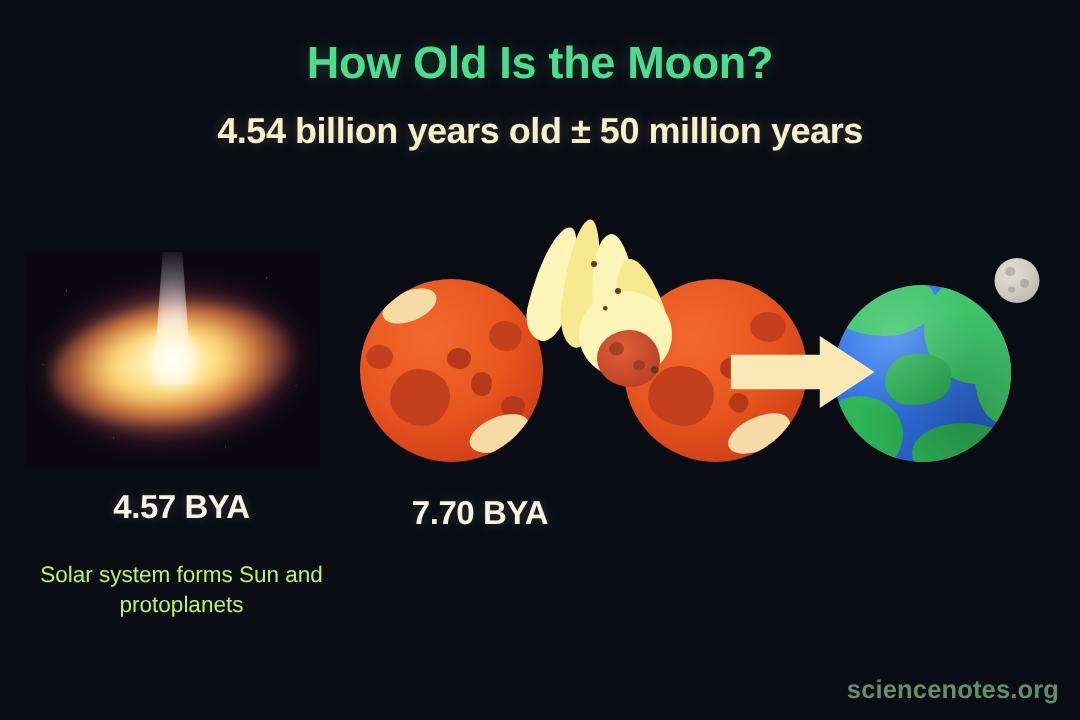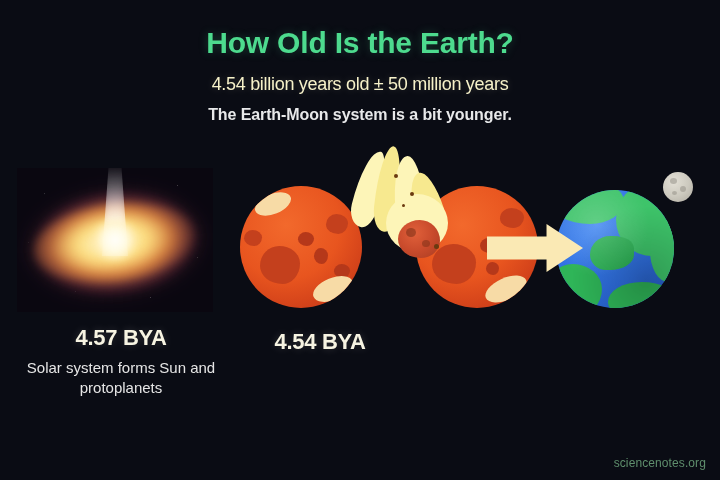--- a/index.html
+++ b/index.html
@@ -30,22 +30,22 @@
     padding-top: 26px;
     font-size: 30px;
     font-weight: bold;
     letter-spacing: -0.2px;
     color: #4ddb8e;
     text-shadow: 0 0 10px rgba(77,219,142,0.25);
   }
   .subtitle {
     margin: 0;
     padding-top: 14px;
-    font-size: 18px;
-    font-weight: normal;
+    font-size: 24px;
+    font-weight: bold;
     letter-spacing: -0.3px;
     color: #f6f1c9;
     text-shadow: 0 0 9px rgba(246,241,201,0.22);
   }
   .tagline {
     margin: 0;
     padding-top: 11px;
     font-size: 16px;
     font-weight: bold;
     letter-spacing: -0.1px;
@@ -261,51 +261,50 @@
   }
   .caption .era {
     margin: 0;
     font-size: 22px;
     font-weight: bold;
     letter-spacing: -0.3px;
     color: #f7f4e2;
     text-shadow: 0 0 8px rgba(247,244,226,0.18);
   }
   .caption .desc {
-    margin: 0;
+    margin: 16px;
     padding-top: 7px;
     font-size: 15px;
     font-weight: normal;
     line-height: 1.33;
-    color: #e5e5e5;
+    color: #bef264;
   }
   #caption-1 { left: 8px;   top: 0px;  width: 226px; }
   #caption-2 { left: 232px; top: 4px;  width: 176px; }
   #caption-3 { left: 406px; top: 0px;  width: 252px; }
 
   
   #watermark {
     position: absolute;
     right: 14px;
     bottom: 10px;
-    font-size: 12px;
-    font-weight: normal;
+    font-size: 17px;
+    font-weight: bold;
     color: #5f8f6d;
     letter-spacing: 0.1px;
   }
 </style>
 </head>
 <body>
 
 <div id="infographic">
 
   <div class="header">
-    <h1 class="title">How Old Is the Earth?</h1>
+    <h1 class="title">How Old Is the Moon?</h1>
     <p class="subtitle">4.54 billion years old ± 50 million years</p>
-    <p class="tagline">The Earth-Moon system is a bit younger.</p>
   </div>
 
   <div class="scene">
 
     <div class="nebula">
       <div class="starfield"></div>
       <div class="halo"></div>
       <div class="disk"></div>
       <div class="disk2"></div>
       <div class="jet"></div>
@@ -366,21 +365,21 @@
 
     <div id="impact-arrow"></div>
   </div>
 
   <div class="captions">
     <div class="caption" id="caption-1">
       <p class="era">4.57 BYA</p>
       <p class="desc">Solar system forms Sun and protoplanets</p>
     </div>
     <div class="caption" id="caption-2">
-      <p class="era">4.54 BYA</p>
+      <p class="era">7.70 BYA</p>
     </div>
     <div class="caption" id="caption-3">
     </div>
   </div>
 
   <div id="watermark">sciencenotes.org</div>
 
 </div>
 
 </body></html>

